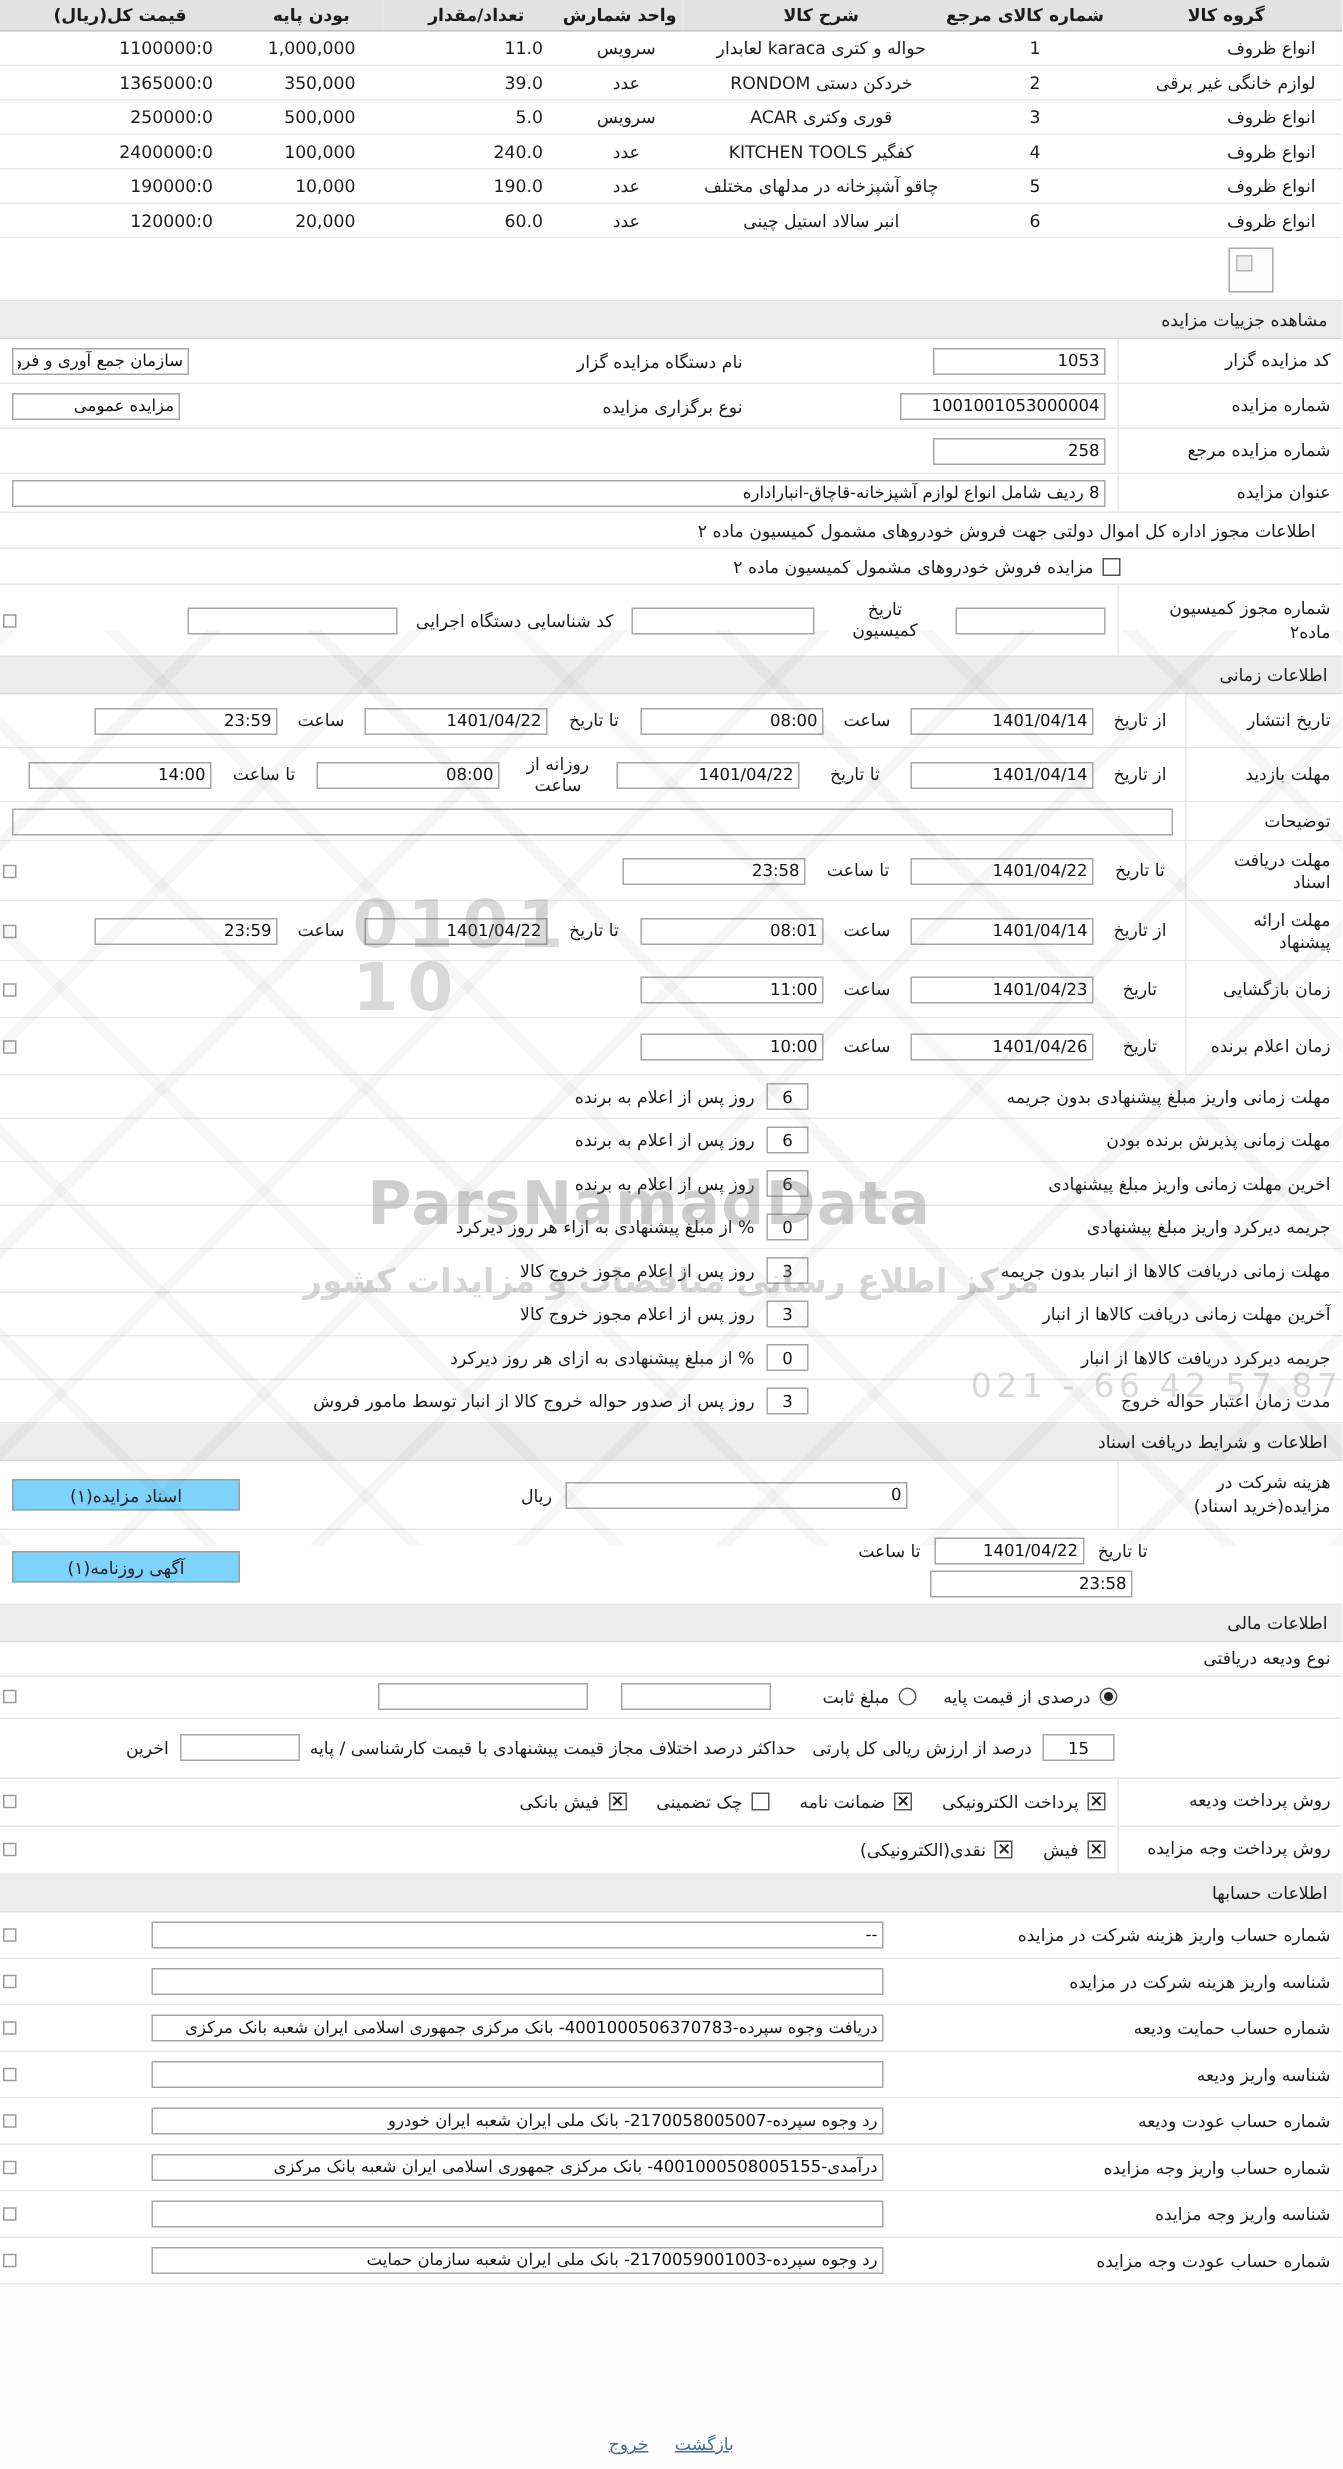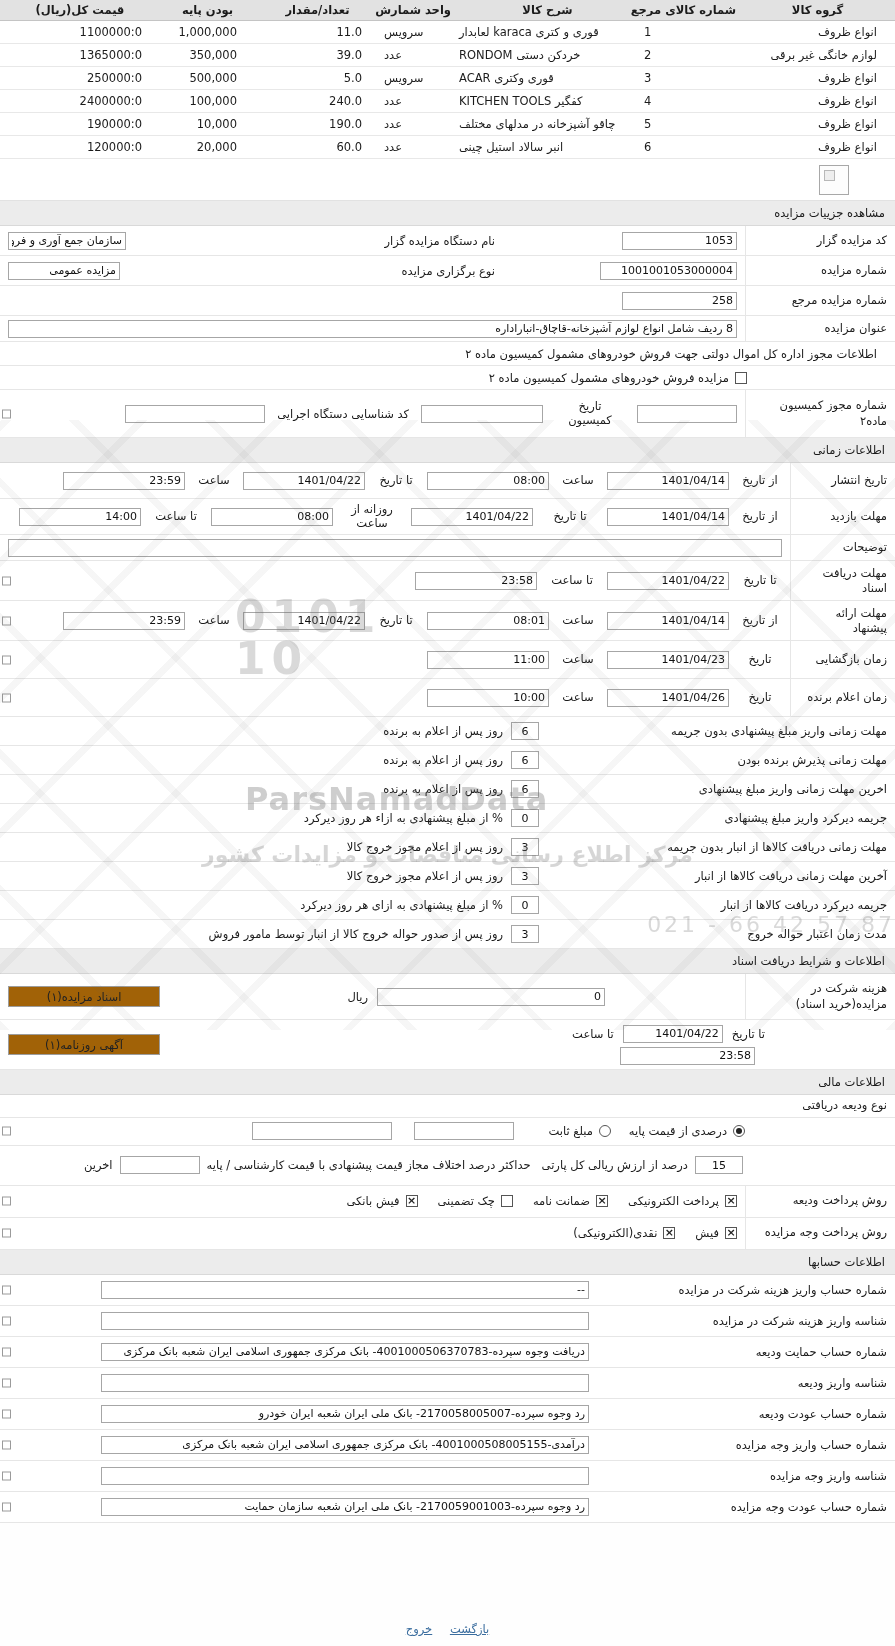--- a/index.html
+++ b/index.html
@@ -7,21 +7,21 @@
   body {
     height:1646px; position:relative; overflow:hidden;
     direction:rtl; background:#fefefe; color:#1b1b1b;
     font-family:"DejaVu Sans", sans-serif; font-size:11.5px;
   }
   
   .itable { width:895px; border-collapse:collapse; table-layout:fixed; }
   .itable th { background:#e2e2e2; font-weight:bold; font-size:11.5px; padding:3px 4px;
                border-bottom:1px solid #c4c4c4; white-space:nowrap; text-align:center; }
   .itable td { background:#fff; font-size:11.5px; padding:4px 4px; border-bottom:1px solid #e8e8e8;
-               text-align:left; white-space:nowrap; overflow:hidden; }
+               text-align:center; white-space:nowrap; overflow:hidden; }
   .itable td.ar { text-align:right; padding-right:18px; }
   
   .strip { height:42px; border-bottom:1px solid #e2e2e2; display:flex; align-items:center; background:#fff; }
   .strip-box { width:30px; height:30px; border:1px solid #a8a8a8; margin-right:46px; position:relative; background:#fdfdfd; }
   .strip-box::after { content:""; position:absolute; left:4px; top:4px; width:9px; height:9px;
                       border:1px solid #b8b8b8; background:#eee; }
   
   .band { background:#ececec; border-bottom:1px solid #d9d9d9; padding:5px 10px; font-size:11.5px; }
   .frow { display:flex; align-items:center; border-bottom:1px solid #e6e6e6; background:#fff; position:relative; }
   .lbl  { flex:0 0 150px; align-self:stretch; display:flex; align-items:center; padding:3px 8px;
@@ -48,21 +48,21 @@
   .w115{width:115px}.w118{width:118px}.w122{width:122px}.w135{width:135px}.w137{width:137px}
   .w140{width:140px}.w228{width:228px}.w488{width:488px}
   .sub { flex:0 0 auto; text-align:center; line-height:1.2; }
   .sw40{width:40px}.sw44{width:44px}.sw52{width:52px}.sw56{width:56px}.sw60{width:60px}.sw70{width:70px}
   .cb { width:12px; height:12px; border:1px solid #555; background:#fff; flex:0 0 auto;
         display:inline-flex; align-items:center; justify-content:center; font-size:11px; line-height:1; }
   .cb.checked::before { content:"\00d7"; font-weight:bold; color:#222; margin-top:-1px; }
   .rd { width:12px; height:12px; border:1px solid #555; border-radius:50%; background:#fff;
         flex:0 0 auto; position:relative; display:inline-block; }
   .rd.sel::after { content:""; position:absolute; inset:2px; border-radius:50%; background:#222; }
-  .gbtn { flex:0 0 auto; width:152px; height:21px; background:#a16207; border:1px solid #9c9c9c;
+  .gbtn { flex:0 0 auto; width:152px; height:21px; background:#7dd3fc; border:1px solid #9c9c9c;
           font-family:inherit; font-size:11.5px; color:#222; cursor:pointer; }
   .mr-auto { margin-right:auto; }
   .col2 { display:flex; flex-direction:column; align-items:flex-start; }
   .line { display:flex; align-items:center; gap:9px; }
   
   .h22{min-height:22px}.h24{min-height:24px}.h26{min-height:26px}.h28{min-height:28px}
   .h30{min-height:30px}.h32{min-height:32px}.h36{min-height:36px}.h38{min-height:38px}
   .h40{min-height:40px}.h46{min-height:46px}.h48{min-height:48px}.h50{min-height:50px}
   
   .footer { position:absolute; left:0; right:0; bottom:10px; text-align:center; }
@@ -70,21 +70,21 @@
   
   .wm { position:absolute; inset:0; pointer-events:none; z-index:40; }
   .wm-lattice { position:absolute; top:420px; left:0; right:0; height:610px;
     background-image:
       repeating-linear-gradient(45deg,  rgba(90,90,90,0.055) 0 7px, transparent 7px 96px),
       repeating-linear-gradient(-45deg, rgba(90,90,90,0.055) 0 7px, transparent 7px 96px); }
   .wm-digits { position:absolute; top:596px; left:235px; direction:ltr; color:rgba(110,110,110,0.26);
                font-size:44px; font-weight:bold; line-height:0.95; letter-spacing:6px; }
   .wm-digits span { display:block; }
   .wm-brand  { position:absolute; top:780px; left:245px; direction:ltr; color:rgba(105,105,105,0.33);
-               font-size:32px; font-weight:bold; letter-spacing:1px; }
+               font-size:40px; font-weight:bold; letter-spacing:1px; }
   .wm-fa1 { position:absolute; top:842px; left:0; right:0; text-align:center;
             font-size:22px; font-weight:bold; color:rgba(120,120,120,0.30); }
   .wm-fa2 { position:absolute; top:878px; left:0; right:0; text-align:center;
             font-size:20px; font-weight:bold; color:rgba(120,120,120,0.28); }
   .wm-phone { position:absolute; top:912px; left:0; right:0; text-align:right; direction:ltr;
               font-size:22px; letter-spacing:3px; color:rgba(120,120,120,0.28); }
 </style>
 </head>
 <body>
 
@@ -106,21 +106,21 @@
       <th>واحد شمارش</th>
       <th>تعداد/مقدار</th>
       <th>بودن پایه</th>
       <th>قیمت کل(ریال)</th>
     </tr>
   </thead>
   <tbody>
     <tr>
       <td class="ar">انواع ظروف</td>
       <td>1</td>
-      <td>قوری و کتری karaca لعابدار</td>
+      <td>حواله و کتری karaca لعابدار</td>
       <td>سرویس</td>
       <td class="ar">11.0</td>
       <td class="ar">1,000,000</td>
       <td class="ar">1100000:0</td>
     </tr>
     <tr>
       <td class="ar">لوازم خانگی غیر برقی</td>
       <td>2</td>
       <td>خردکن دستی RONDOM</td>
       <td>عدد</td>

